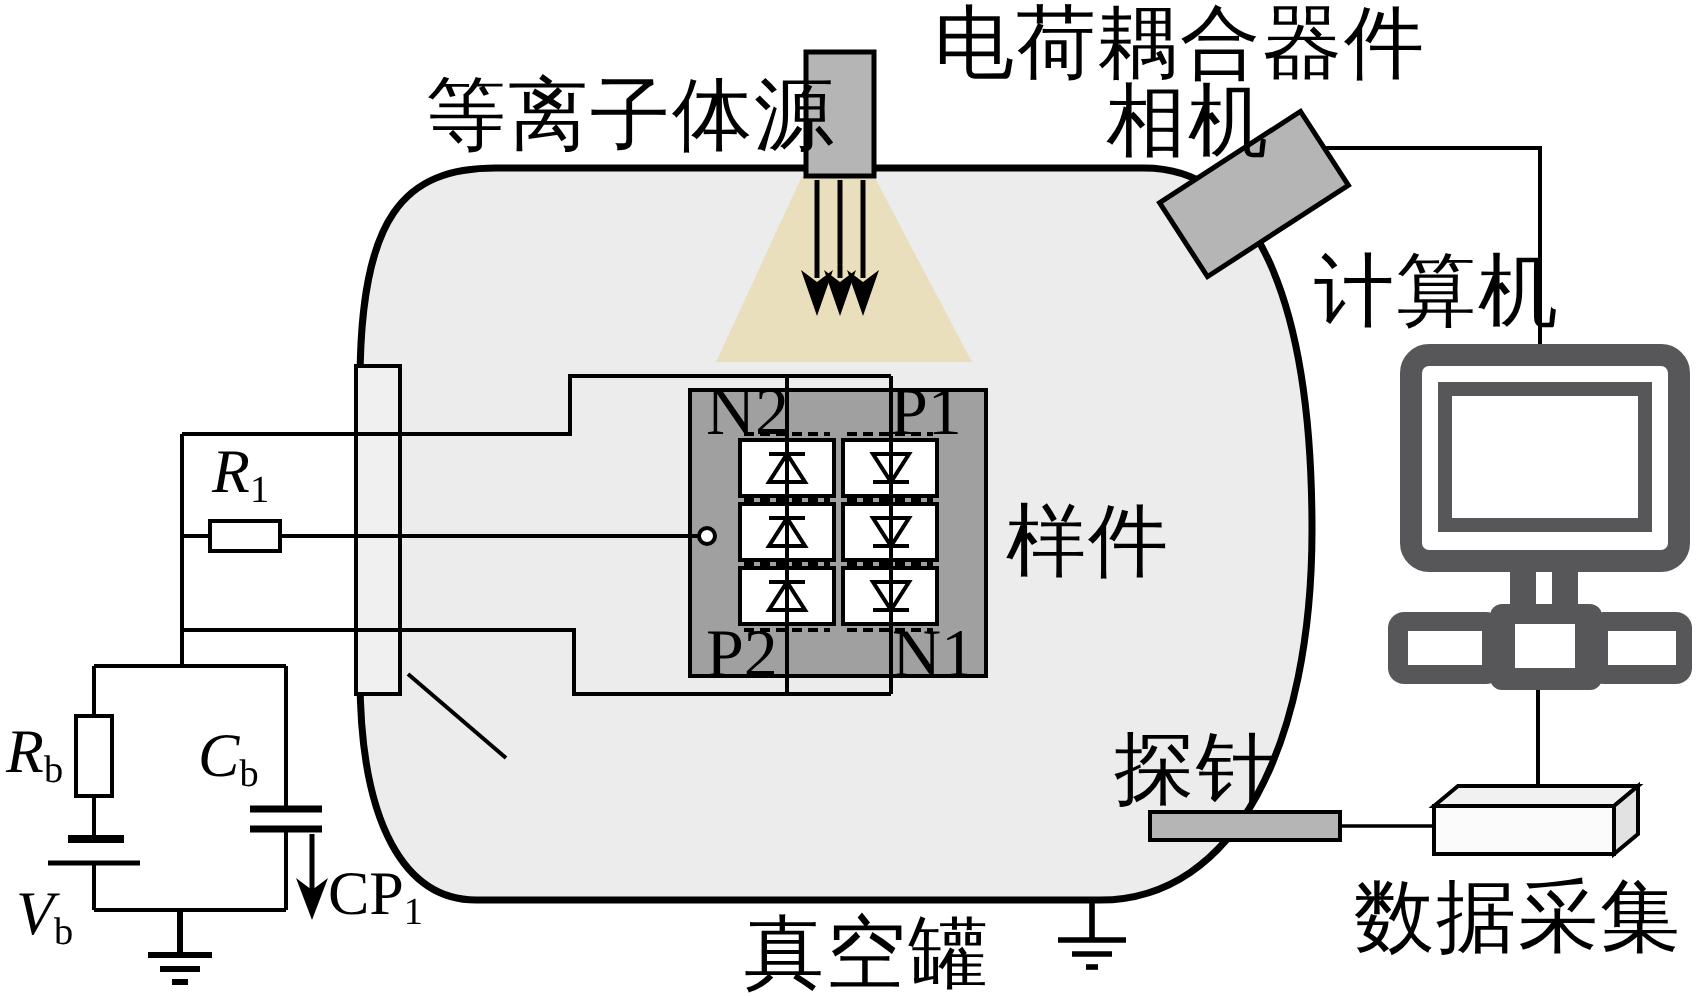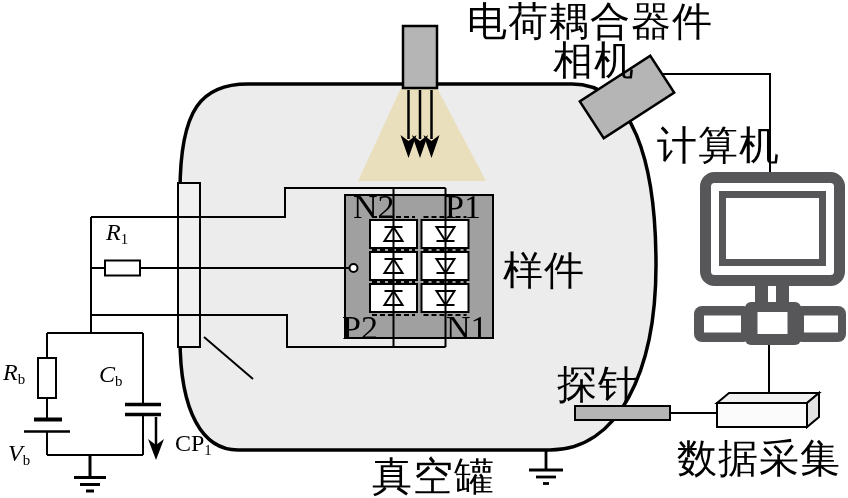--- a/index.html
+++ b/index.html
@@ -2,23 +2,23 @@
 <html style="--chamber-fill: #ececec; --flange-fill: #f0f0f0; --metal-gray: #b5b5b5; --plate-gray: #a0a0a0; --cell-white: #ffffff; --beam-tan: #eadfbd; --icon-dark: #57575a; --daq-front: #fbfbfb; --daq-top: #f1f1f1; --daq-side: #e2e2e2; --ink: #000000;"><head>
 <meta charset="utf-8">
 <style>
   html,body{margin:0;padding:0;background:#fff;}
   #stage{position:relative;width:848px;height:498px;background:#fff;overflow:hidden;
          font-family:"Liberation Serif","DejaVu Serif",serif;}
   #stage svg{position:absolute;left:0;top:0;}
   .lbl{position:absolute;line-height:1;color:#000;white-space:nowrap;pointer-events:none;}
   .zh{font-size:40px;letter-spacing:1px;font-family:"Liberation Serif","DejaVu Serif",serif;}
   .term{font-size:34px;}
-  .sym{font-size:24px;}
+  .sym{font-size:31px;}
   .sym i{font-style:italic;font-family:"Liberation Serif","DejaVu Serif",serif;}
-  .sym .u{font-style:normal;margin-left:11px;}
+  .sym .u{font-style:normal;}
   .sym sub{font-size:0.62em;vertical-align:-0.25em;line-height:1;}
 </style>
 </head>
 <body>
 
 <div id="stage">
 
 <svg width="848" height="498" viewBox="0 0 848 498">
 
   <path d="M 248 84 L 572 84 C 632 84 656 160 656 265 C 656 372 618 450 550 450
@@ -158,31 +158,32 @@
     <polygon points="156,460 148,439 156,445 164,439" stroke="none"></polygon>
   </g>
   <g stroke="#000" stroke-width="3">
     <line x1="90" y1="455" x2="90" y2="477"></line>
     <line x1="74" y1="477.5" x2="106" y2="477.5"></line>
     <line x1="80" y1="484.5" x2="100" y2="484.5"></line>
     <line x1="86" y1="491" x2="94" y2="491"></line>
   </g>
 </svg>
 
+  <div class="lbl zh" style="left:213px;top:38px">等离子体源</div>
   <div class="lbl zh" style="left:467px;top:2px">电荷耦合器件</div>
   <div class="lbl zh" style="left:657px;top:126px">计算机</div>
   <div class="lbl zh" style="left:553px;top:41px">相机</div>
   <div class="lbl zh" style="left:503px;top:251px">样件</div>
   <div class="lbl zh" style="left:557px;top:365px">探针</div>
   <div class="lbl zh" style="left:677px;top:439px">数据采集</div>
   <div class="lbl zh" style="left:372px;top:457px">真空罐</div>
 
   <div class="lbl term" style="left:353px;top:190px">N2</div>
   <div class="lbl term" style="left:445px;top:190px">P1</div>
-  <div class="lbl term" style="left:342px;top:311px">P2</div>
+  <div class="lbl term" style="left:353px;top:311px">P2</div>
   <div class="lbl term" style="left:446px;top:311px">N1</div>
 
   <div class="lbl sym" style="left:106px;top:220px"><i>R</i><sub>1</sub></div>
   <div class="lbl sym" style="left:3px;top:360px"><i>R</i><sub>b</sub></div>
   <div class="lbl sym" style="left:99px;top:362px"><i>C</i><sub>b</sub></div>
   <div class="lbl sym" style="left:8px;top:441px"><i>V</i><sub>b</sub></div>
   <div class="lbl sym" style="left:164px;top:431px"><span class="u">CP</span><sub>1</sub></div>
 
 </div>
 

